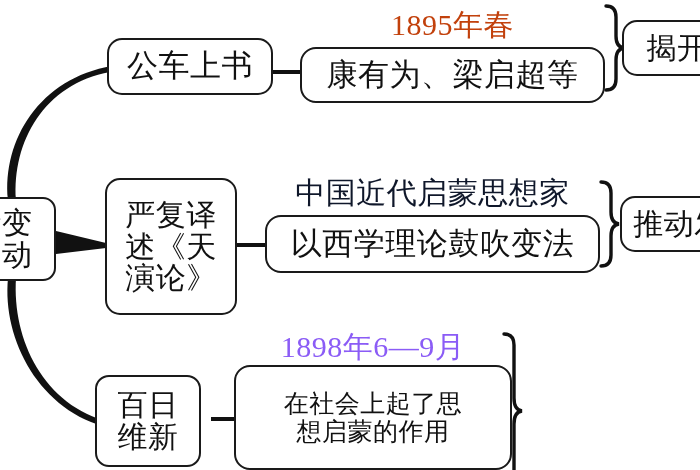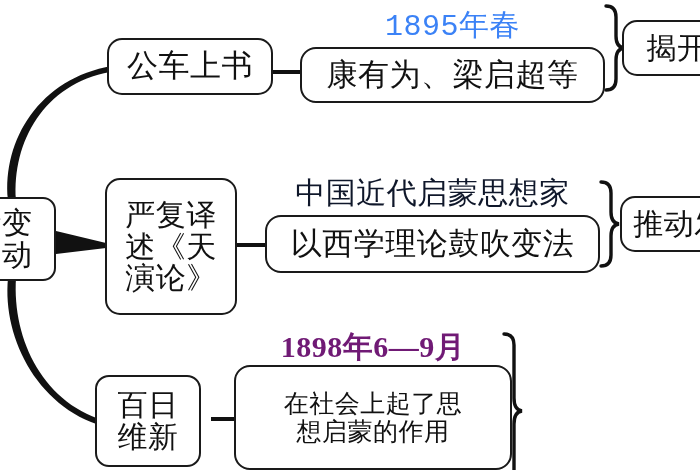--- a/index.html
+++ b/index.html
@@ -32,39 +32,39 @@
   
   #root-node{
     left:-52px; top:197px; width:108px; height:84px;
     font-size:30px; border-radius:13px;
   }
 
   
   #n-gongche{ left:107px; top:38px; width:166px; height:57px; font-size:31px; border-radius:15px;}
   #n-kang{ left:300px; top:47px; width:305px; height:56px; font-size:31px; border-radius:16px;}
   #lbl-1895{ position:absolute; left:300px; top:4px; width:305px; height:42px;
-      font-size:30px; color:#3b82f6; display:flex; align-items:center; justify-content:center;
-      font-family:Liberation Mono, monospace; letter-spacing:0.5px;}
+      font-size:30px; color:#c2410c; display:flex; align-items:center; justify-content:center;
+      font-family:Liberation Serif, serif; letter-spacing:0.5px;}
   #n-jiekai{ left:622px; top:20px; width:110px; height:56px; font-size:30px; border-radius:15px;}
 
   
   #n-yanfu{ left:105px; top:178px; width:132px; height:137px; font-size:30px; border-radius:15px;}
   #n-yixi{ left:265px; top:215px; width:335px; height:58px; font-size:31px; border-radius:16px;}
   #lbl-qimeng{ position:absolute; left:265px; top:172px; width:335px; height:43px;
       font-size:30px; color:#0f172a; display:flex; align-items:center; justify-content:center;
       letter-spacing:0.5px;}
   #n-tuidong{ left:620px; top:196px; width:118px; height:56px; font-size:30px; border-radius:15px;}
 
   
   #n-bairi{ left:95px; top:375px; width:106px; height:92px; font-size:30px; border-radius:14px;}
   #n-zuoyong{ left:234px; top:365px; width:278px; height:105px; font-size:25px; border-radius:16px;
       line-height:1.12;}
   #lbl-1898{ position:absolute; left:234px; top:326px; width:278px; height:42px;
-      font-size:30px; color:#701a75; display:flex; align-items:center; justify-content:center;
-      letter-spacing:0.5px;font-weight:bold;}
+      font-size:30px; color:#8b5cf6; display:flex; align-items:center; justify-content:center;
+      letter-spacing:0.5px;}
   #n-gaochao{ left:520px; top:384px; width:138px; height:56px; font-size:30px; border-radius:15px;}
 </style>
 </head>
 <body>
 
 <div id="canvas">
 
   <svg class="lines" viewBox="0 0 700 470" xmlns="http://www.w3.org/2000/svg">
 
     <path d="M 8 200 C 2 140 40 78 112 66 L 110 72 C 44 84 12 142 16 200 Z" fill="#111111"></path>

